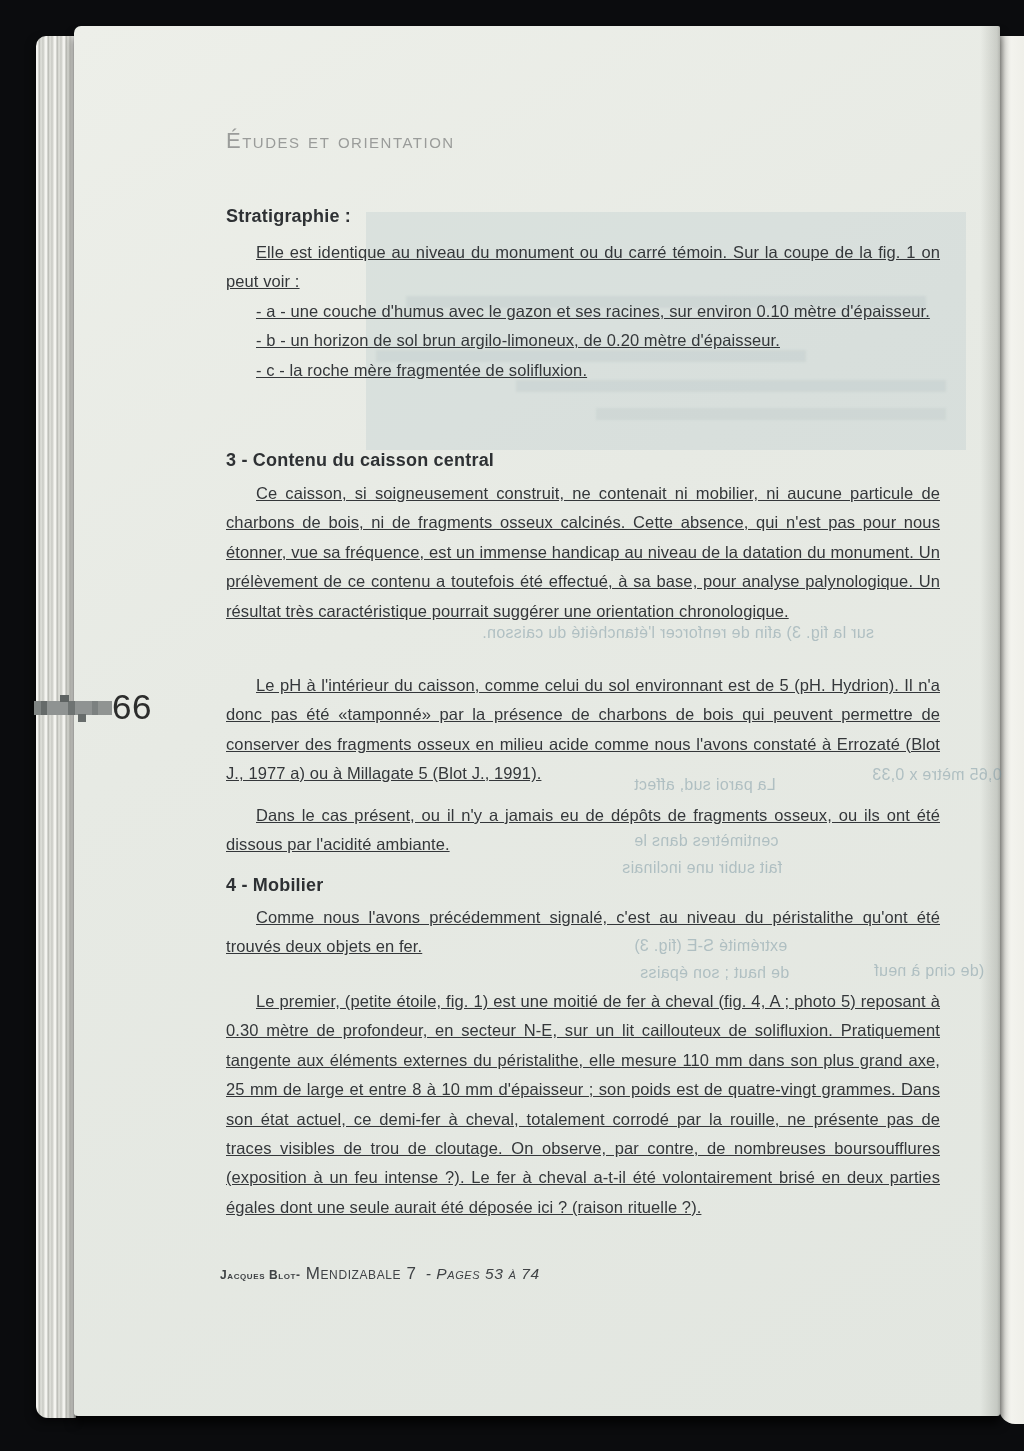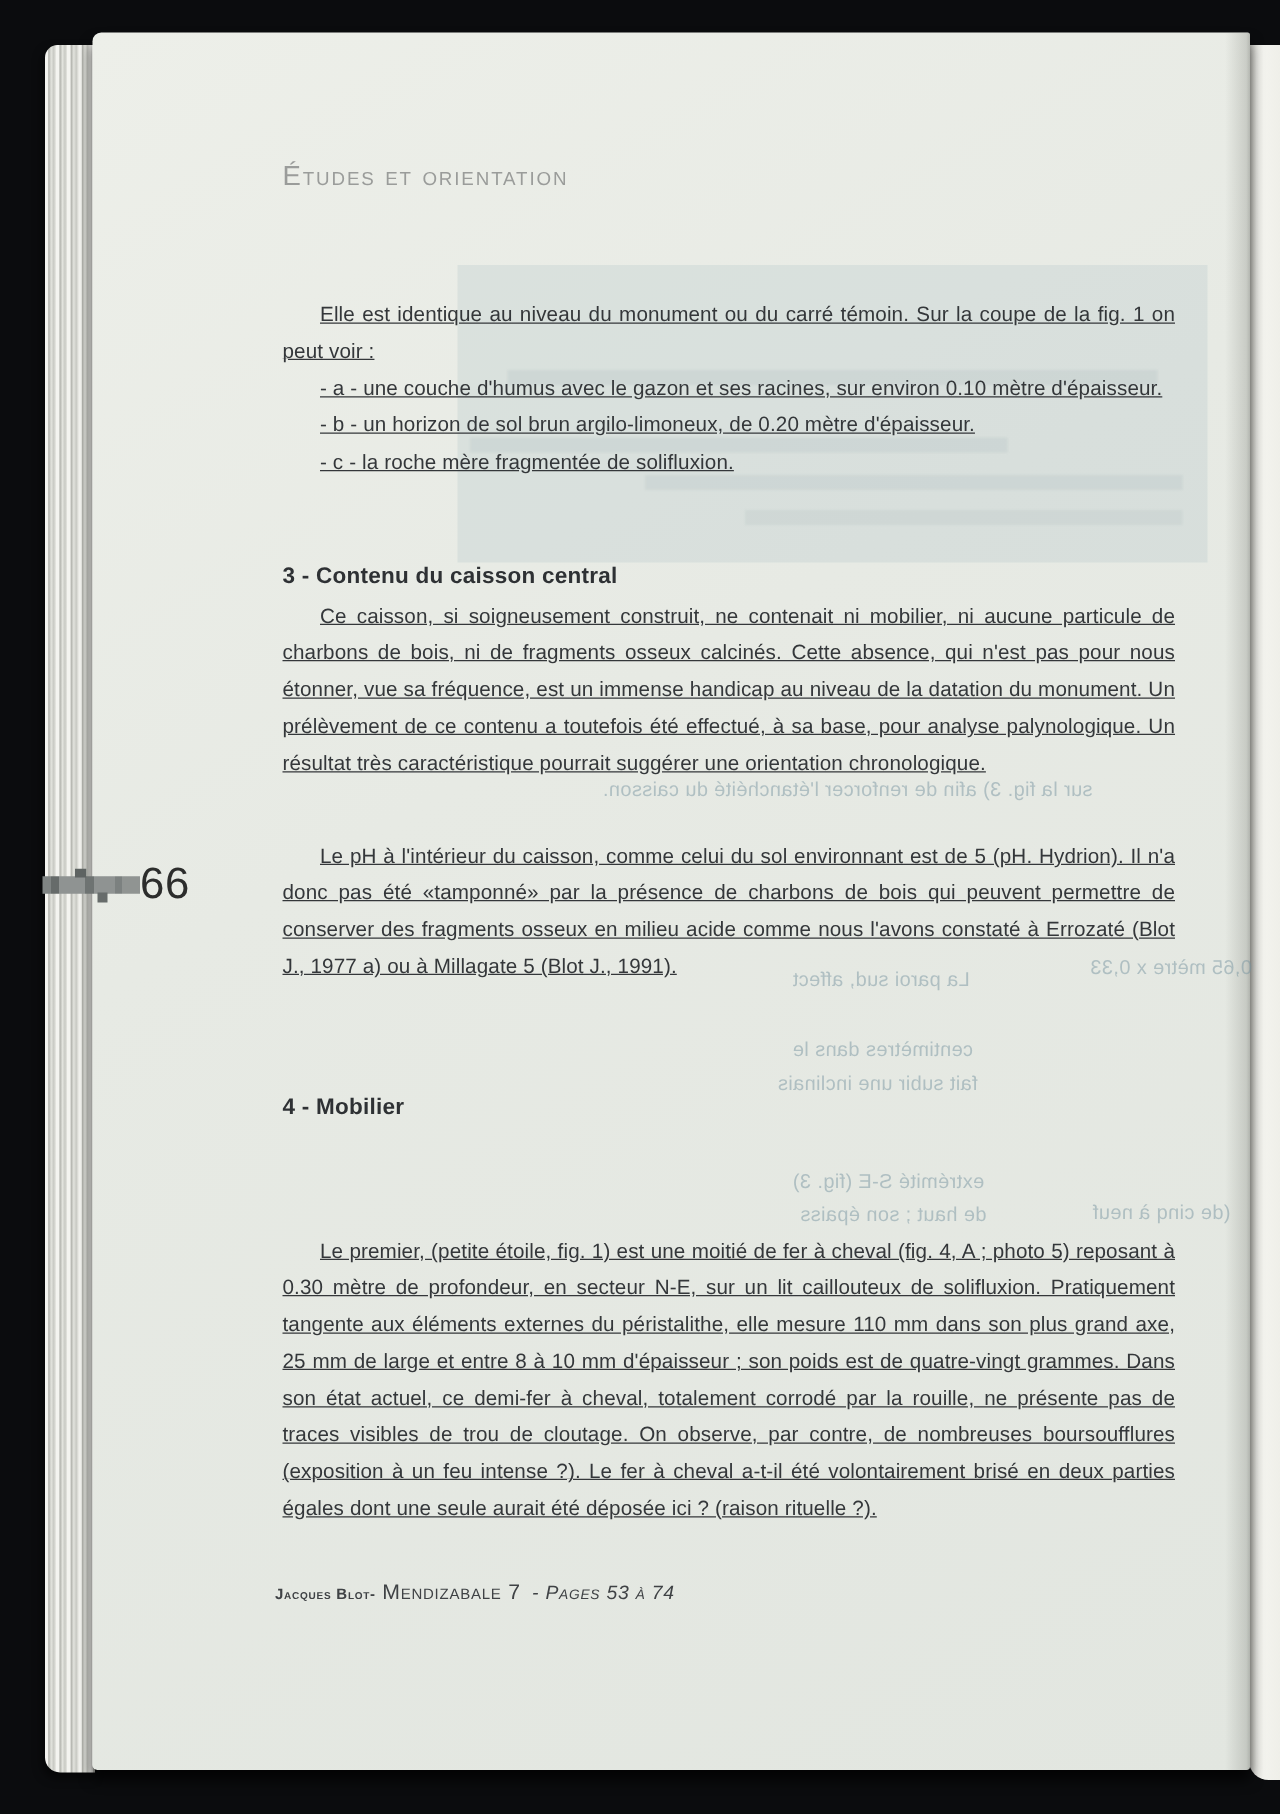--- a/index.html
+++ b/index.html
@@ -125,39 +125,46 @@
   <div class="ghost-line g2">La paroi sud, affect</div>
   <div class="ghost-line g3">0,65 mètre x 0,33</div>
   <div class="ghost-line g4">centimètres dans le</div>
   <div class="ghost-line g5">fait subir une inclinais</div>
   <div class="ghost-line g6">extrémité S-E (fig. 3)</div>
   <div class="ghost-line g7">de haut ; son épaiss</div>
   <div class="ghost-line g8">(de cinq à neuf</div>
 
   <div class="running-header">Études et orientation</div>
 
+  <div class="h-bold sec1">Stratigraphie :</div>
 
   <div class="body-block flow1">
     <p>Elle est identique au niveau du monument ou du carré témoin. Sur la coupe de la fig. 1 on peut voir :</p>
     <p>- a - une couche d'humus avec le gazon et ses racines, sur environ 0.10 mètre d'épaisseur.</p>
     <p>- b - un horizon de sol brun argilo-limoneux, de 0.20 mètre d'épaisseur.</p>
     <p>- c - la roche mère fragmentée de solifluxion.</p>
   </div>
 
   <div class="h-bold sec3">3 - Contenu du caisson central</div>
 
   <div class="body-block p3">
     <p>Ce caisson, si soigneusement construit, ne contenait ni mobilier, ni aucune particule de charbons de bois, ni de fragments osseux calcinés. Cette absence, qui n'est pas pour nous étonner, vue sa fréquence, est un immense handicap au niveau de la datation du monument. Un prélèvement de ce contenu a toutefois été effectué, à sa base, pour analyse palynologique. Un résultat très caractéristique pourrait suggérer une orientation chronologique.</p>
   </div>
   <div class="body-block pph">
     <p>Le pH à l'intérieur du caisson, comme celui du sol environnant est de 5 (pH. Hydrion). Il n'a donc pas été «tamponné» par la présence de charbons de bois qui peuvent permettre de conserver des fragments osseux en milieu acide comme nous l'avons constaté à Errozaté (Blot J., 1977 a) ou à Millagate 5 (Blot J., 1991).</p>
   </div>
+  <div class="body-block p5">
+    <p>Dans le cas présent, ou il n'y a jamais eu de dépôts de fragments osseux, ou ils ont été dissous par l'acidité ambiante.</p>
+  </div>
 
   <div class="h-bold sec4">4 - Mobilier</div>
 
+  <div class="body-block p7">
+    <p>Comme nous l'avons précédemment signalé, c'est au niveau du péristalithe qu'ont été trouvés deux objets en fer.</p>
+  </div>
   <div class="body-block p8">
     <p>Le premier, (petite étoile, fig. 1) est une moitié de fer à cheval (fig. 4, A ; photo 5) reposant à 0.30 mètre de profondeur, en secteur N-E, sur un lit caillouteux de solifluxion. Pratiquement tangente aux éléments externes du péristalithe, elle mesure 110 mm dans son plus grand axe, 25 mm de large et entre 8 à 10 mm d'épaisseur ; son poids est de quatre-vingt grammes. Dans son état actuel, ce demi-fer à cheval, totalement corrodé par la rouille, ne présente pas de traces visibles de trou de cloutage. On observe, par contre, de nombreuses boursoufflures (exposition à un feu intense ?). Le fer à cheval a-t-il été volontairement brisé en deux parties égales dont une seule aurait été déposée ici ? (raison rituelle ?).</p>
   </div>
 
   <div class="footer">
     <span class="author">Jacques Blot-</span>
     <span class="work">Mendizabale 7</span>
     <span class="pages">- Pages 53 à 74</span>
   </div>
 </div>

